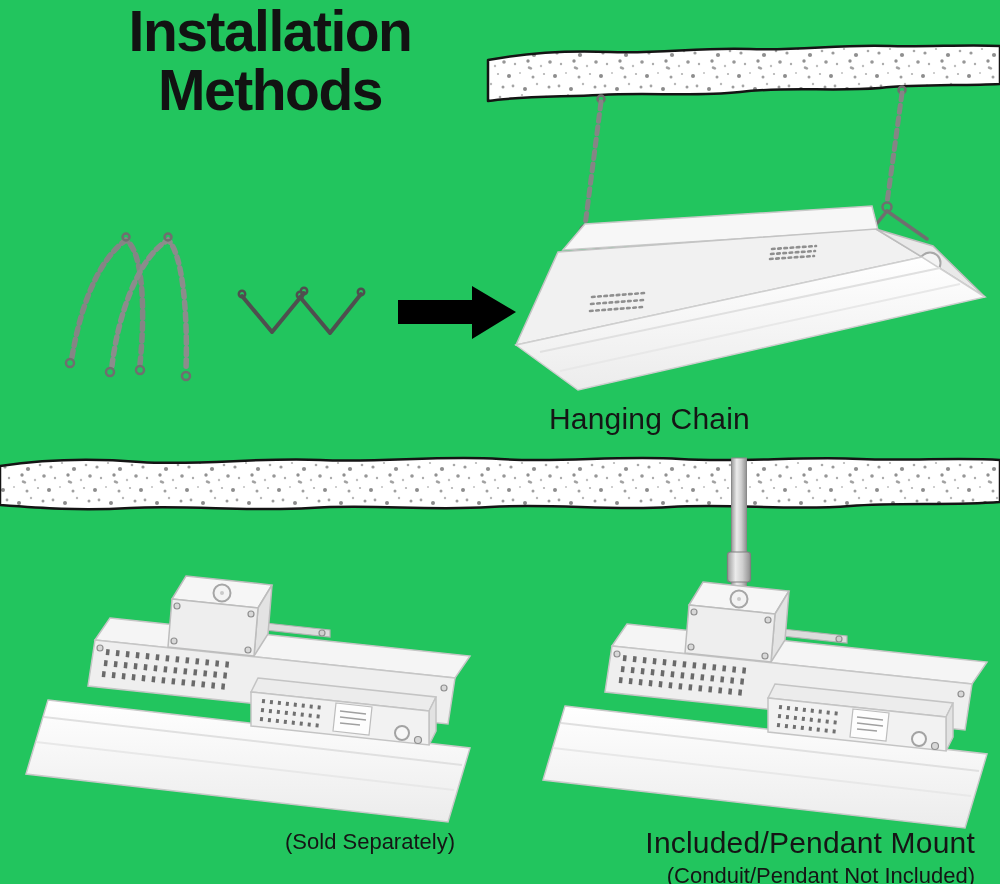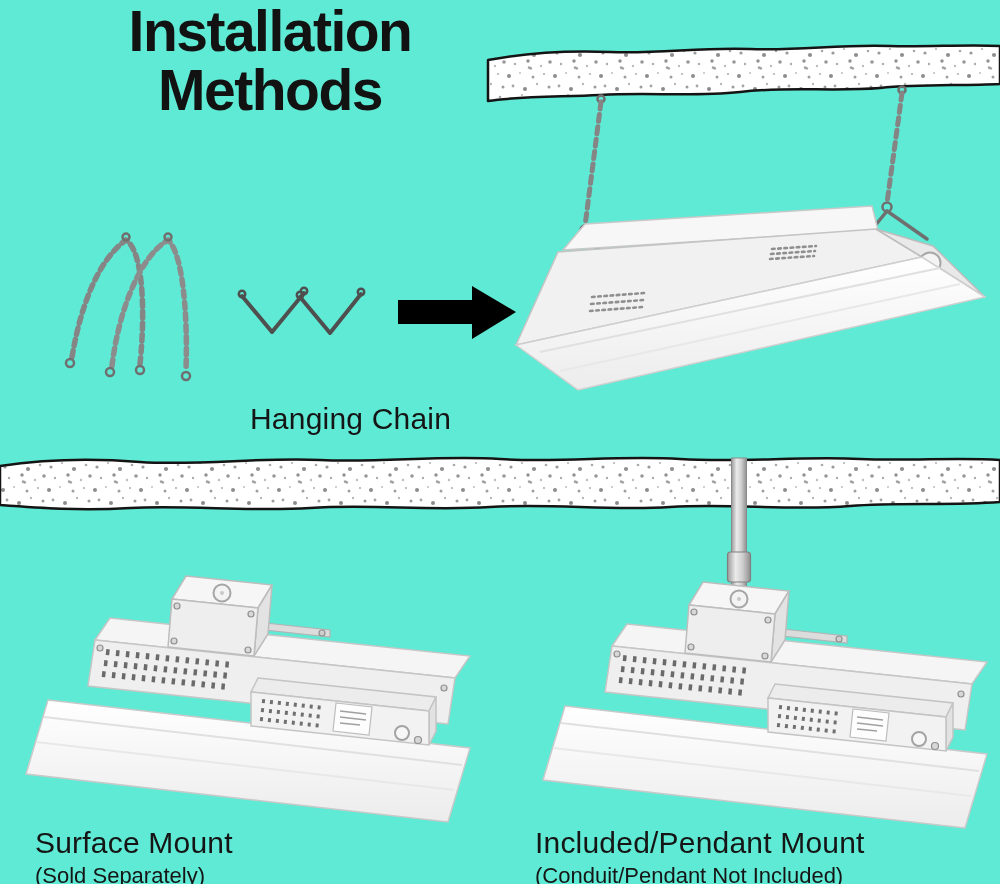--- a/index.html
+++ b/index.html
@@ -1,21 +1,21 @@
 <!DOCTYPE html>
 <html><head>
 <meta charset="utf-8">
 <style>
   html,body { margin:0; padding:0; background:#ffffff; }
   body { font-family:"Liberation Sans", sans-serif; }
-  .canvas { position:relative; width:1000px; height:884px; background:#5eead4; overflow:hidden; }
+  .canvas { position:relative; width:1000px; height:884px; background:#22c55e; overflow:hidden; }
   svg.art { position:absolute; top:0; left:0; }
   .title { position:absolute; top:2px; left:60px; width:420px; text-align:center;
            font-weight:900; font-size:57px; line-height:1.03; color:#121212; letter-spacing:-1.5px; }
-  .caption { position:absolute; text-align:left; color:#151515; }
+  .caption { position:absolute; text-align:right; color:#151515; }
   .caption .main { font-size:30px; font-weight:500; letter-spacing:0.2px; }
   .caption .sub  { font-size:22px; font-weight:500; margin-top:3px; }
   .cap-hanging { top:402px; left:250px; width:500px; }
   .cap-surface { top:826px; left:35px;  width:420px; }
   .cap-pendant { top:826px; left:535px; width:440px; }
 </style>
 </head>
 <body>
 
 <div class="canvas">
@@ -180,21 +180,20 @@
   <div class="title">
     <div>Installation</div>
     <div>Methods</div>
   </div>
 
   <div class="caption cap-hanging">
     <div class="main">Hanging Chain</div>
   </div>
 
   <div class="caption cap-surface">
-    <div class="main">Surface Mount</div>
     <div class="sub">(Sold Separately)</div>
   </div>
 
   <div class="caption cap-pendant">
     <div class="main">Included/Pendant Mount</div>
     <div class="sub">(Conduit/Pendant Not Included)</div>
   </div>
 
 </div>
 

